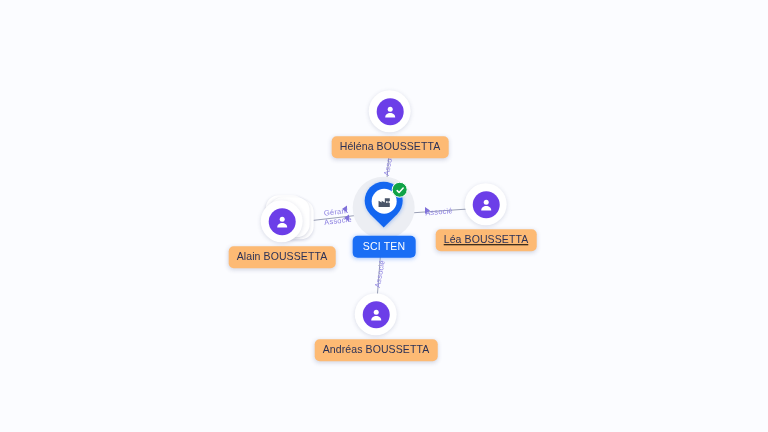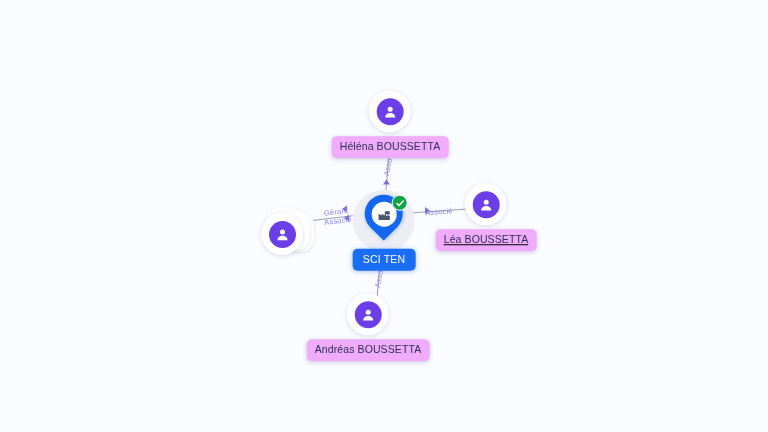--- a/index.html
+++ b/index.html
@@ -80,21 +80,21 @@
     background: #ffffff;
     box-shadow: 0 1px 3px rgba(60,70,120,0.16);
   }
   .stack-card.s1 { left: 5px;  top: -5px; z-index: 2; }
   .stack-card.s2 { left: 9px;  top: -3px; z-index: 3; }
   .stack-card.s3 { left: 13px; top: -1px; z-index: 1; }
 
   
   .name-pill {
     margin-top: 4px;
-    background: #f0abfc;
+    background: #fdba74;
     color: #2b3157;
     font-size: 10.5px;
     line-height: 1;
     padding: 5px 8px 6px 8px;
     border-radius: 5px;
     white-space: nowrap;
     box-shadow: 0 1px 4px rgba(60,70,120,0.20);
     letter-spacing: 0.1px;
   }
 
@@ -246,51 +246,52 @@
       <div class="stack-card s1"></div>
       <div class="person-avatar">
         <div class="disc">
           <svg width="15" height="15" viewBox="0 0 24 24" fill="#ffffff">
             <circle cx="12" cy="8" r="4"></circle>
             <path d="M4 21c0-4.4 3.6-7 8-7s8 2.6 8 7z"></path>
           </svg>
         </div>
       </div>
     </div>
+    <div class="name-pill">Alain BOUSSETTA</div>
   </div>
 
   <div class="node" id="node-lea" style="left:486px; top:217px;text-decoration:underline;">
     <div class="person-avatar-wrap">
       <div class="person-avatar">
         <div class="disc">
           <svg width="15" height="15" viewBox="0 0 24 24" fill="#ffffff">
             <circle cx="12" cy="8" r="4"></circle>
             <path d="M4 21c0-4.4 3.6-7 8-7s8 2.6 8 7z"></path>
           </svg>
         </div>
       </div>
     </div>
     <div class="name-pill">Léa BOUSSETTA</div>
   </div>
 
-  <div class="node" id="node-andreas" style="left:368px; top:327px;">
+  <div class="node" id="node-andreas" style="left:376px; top:327px;">
     <div class="person-avatar-wrap">
       <div class="person-avatar">
         <div class="disc">
           <svg width="15" height="15" viewBox="0 0 24 24" fill="#ffffff">
             <circle cx="12" cy="8" r="4"></circle>
             <path d="M4 21c0-4.4 3.6-7 8-7s8 2.6 8 7z"></path>
           </svg>
         </div>
       </div>
     </div>
     <div class="name-pill">Andréas BOUSSETTA</div>
   </div>
 
-  <div id="node-company" style="left:384px; top:230px;">
+  <div id="node-company" style="left:384px; top:217px;">
     <div class="pin-wrap">
       <div class="pin-halo"></div>
       <div class="pin-shape"></div>
       <div class="pin-hole">
         <svg width="15" height="15" viewBox="0 0 24 24" fill="#4a5568">
           <path d="M3 21V11l5 3V11l5 3V7h8v14z"></path>
           <rect x="15" y="12" width="2.5" height="2.5" fill="#ffffff"></rect>
           <rect x="19" y="12" width="2.5" height="2.5" fill="#ffffff"></rect>
         </svg>
       </div>

